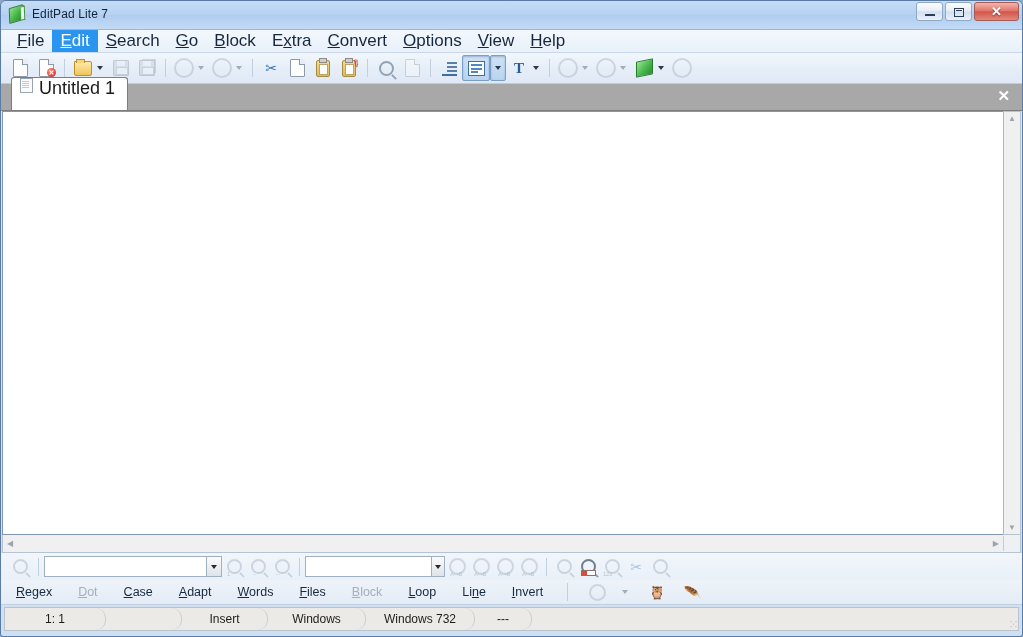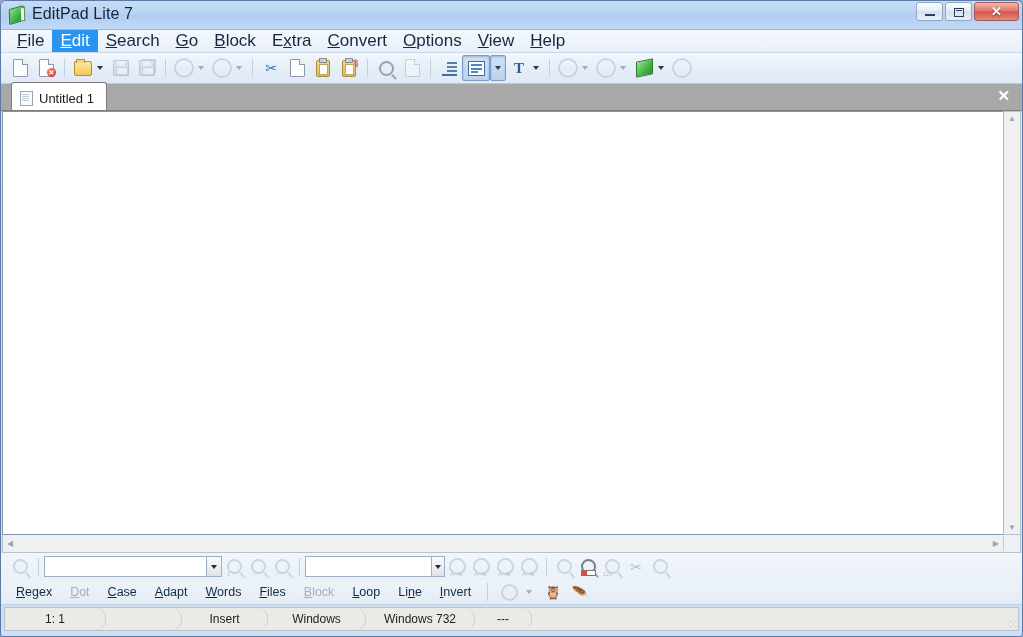--- a/index.html
+++ b/index.html
@@ -31,21 +31,21 @@
     background:linear-gradient(135deg,#8ddf86 0%,#3faf43 60%,#2d8a33 100%);
     border:1px solid #2b7a2f;
     transform:skewY(-14deg) rotate(-2deg);
     border-radius:1px 2px 1px 1px;
   }
   .app-logo .book:after{
     content:"";position:absolute;right:-2px;top:1px;width:3px;height:12px;
     background:#e9f5e6;border:1px solid #4e8f4a;border-left:none;
     transform:skewY(6deg);
   }
-  .title-text{font-size:16px;color:#11243c;letter-spacing:.1px;}
+  .title-text{font-size:12px;color:#11243c;letter-spacing:.1px;}
   .winbtns{position:absolute;right:3px;top:1px;display:flex;gap:2px;}
   .winbtn{
     width:27px;height:19px;box-sizing:border-box;
     border:1px solid #8fa9c4;border-radius:3px;
     background:linear-gradient(180deg,#fdfdfe 0%,#e7eef7 45%,#d3e0ef 52%,#eaf1fa 100%);
     position:relative;
   }
   .winbtn.close{
     width:45px;
     border-color:#a25b56;
@@ -105,23 +105,23 @@
   .indent{width:16px;height:14px;position:relative;}
   .indent i{position:absolute;right:0;height:2px;background:#5c7fa8;}
   .wrapicon{width:15px;height:13px;border:1px solid #3f6da6;background:#fff;position:relative;}
   .wrapicon i{position:absolute;left:2px;height:2px;background:#4f86c4;width:11px;}
   
   .tabstrip{
     height:26px;background:#a8a8a8;display:flex;align-items:flex-end;position:relative;
     border-bottom:1px solid #7d7d7d;padding-left:10px;
   }
   .tab{
-    height:23px;display:flex;align-items:flex-end;gap:6px;padding:0 12px 4px 8px;
+    height:23px;display:flex;align-items:flex-start;gap:6px;padding:0 12px 9px 8px;
     background:#fff;border:1px solid #7d7d7d;border-bottom:none;border-radius:3px 3px 0 0;
-    font-size:13px;color:#1a1a1a;
+    font-size:18px;color:#1a1a1a;
   }
   .tab .tabico{width:11px;height:13px;background:#fbfbfb;border:1px solid #9aa5b2;position:relative;}
   .tab .tabico:after{content:"";position:absolute;left:1px;top:2px;width:7px;height:1px;
     box-shadow:0 2px 0 #c3ccd6,0 4px 0 #c3ccd6,0 6px 0 #c3ccd6;background:#c3ccd6;}
   .tabclose{position:absolute;right:12px;top:4px;color:#fff;font-size:15px;font-weight:bold;line-height:1;}
   
   .editorwrap{position:relative;height:424px;background:#fff;margin:0 1px;display:flex;}
   .editor{flex:1;background:#fff;border:1px solid #7f97b3;border-right:none;}
   .vscroll{width:16px;background:#f0f0f0;border:1px solid #b6c3d2;border-left:1px solid #a9b7c7;
            display:flex;flex-direction:column;justify-content:space-between;align-items:center;}
@@ -139,21 +139,21 @@
   .combo .fld{background:#fff;}
   .combo .cbtn{
     width:17px;display:flex;align-items:center;justify-content:center;
     background:linear-gradient(180deg,#fbfbfb 0%,#dfe3e8 100%);
     border-left:1px solid #9fb0c4;
   }
   .combo .cbtn .caret{margin:0;border-top-color:#1f2a38;}
   .fbtn{width:24px;height:22px;display:flex;align-items:center;justify-content:center;position:relative;}
   .ab{position:absolute;left:5px;bottom:1px;font-size:6px;color:#6d7a88;letter-spacing:-.3px;}
   .optrow{
-    height:24px;display:flex;align-items:center;gap:4px;padding-left:8px;
+    height:24px;display:flex;align-items:center;gap:12px;padding-left:8px;
     background:linear-gradient(180deg,#eef3f9 0%,#e4ecf6 100%);
     border-bottom:1px solid #c2cfdf;
   }
   .opt{font-size:12.5px;color:#17293f;padding:0 7px;cursor:default;}
   .opt.off{color:#a4b0bd;}
   .owl{font-size:13px;line-height:1;}
   .quill{font-size:13px;line-height:1;transform:rotate(-8deg);}
   
   .statusbar{
     height:22px;display:flex;align-items:stretch;margin:2px 3px 0 3px;

